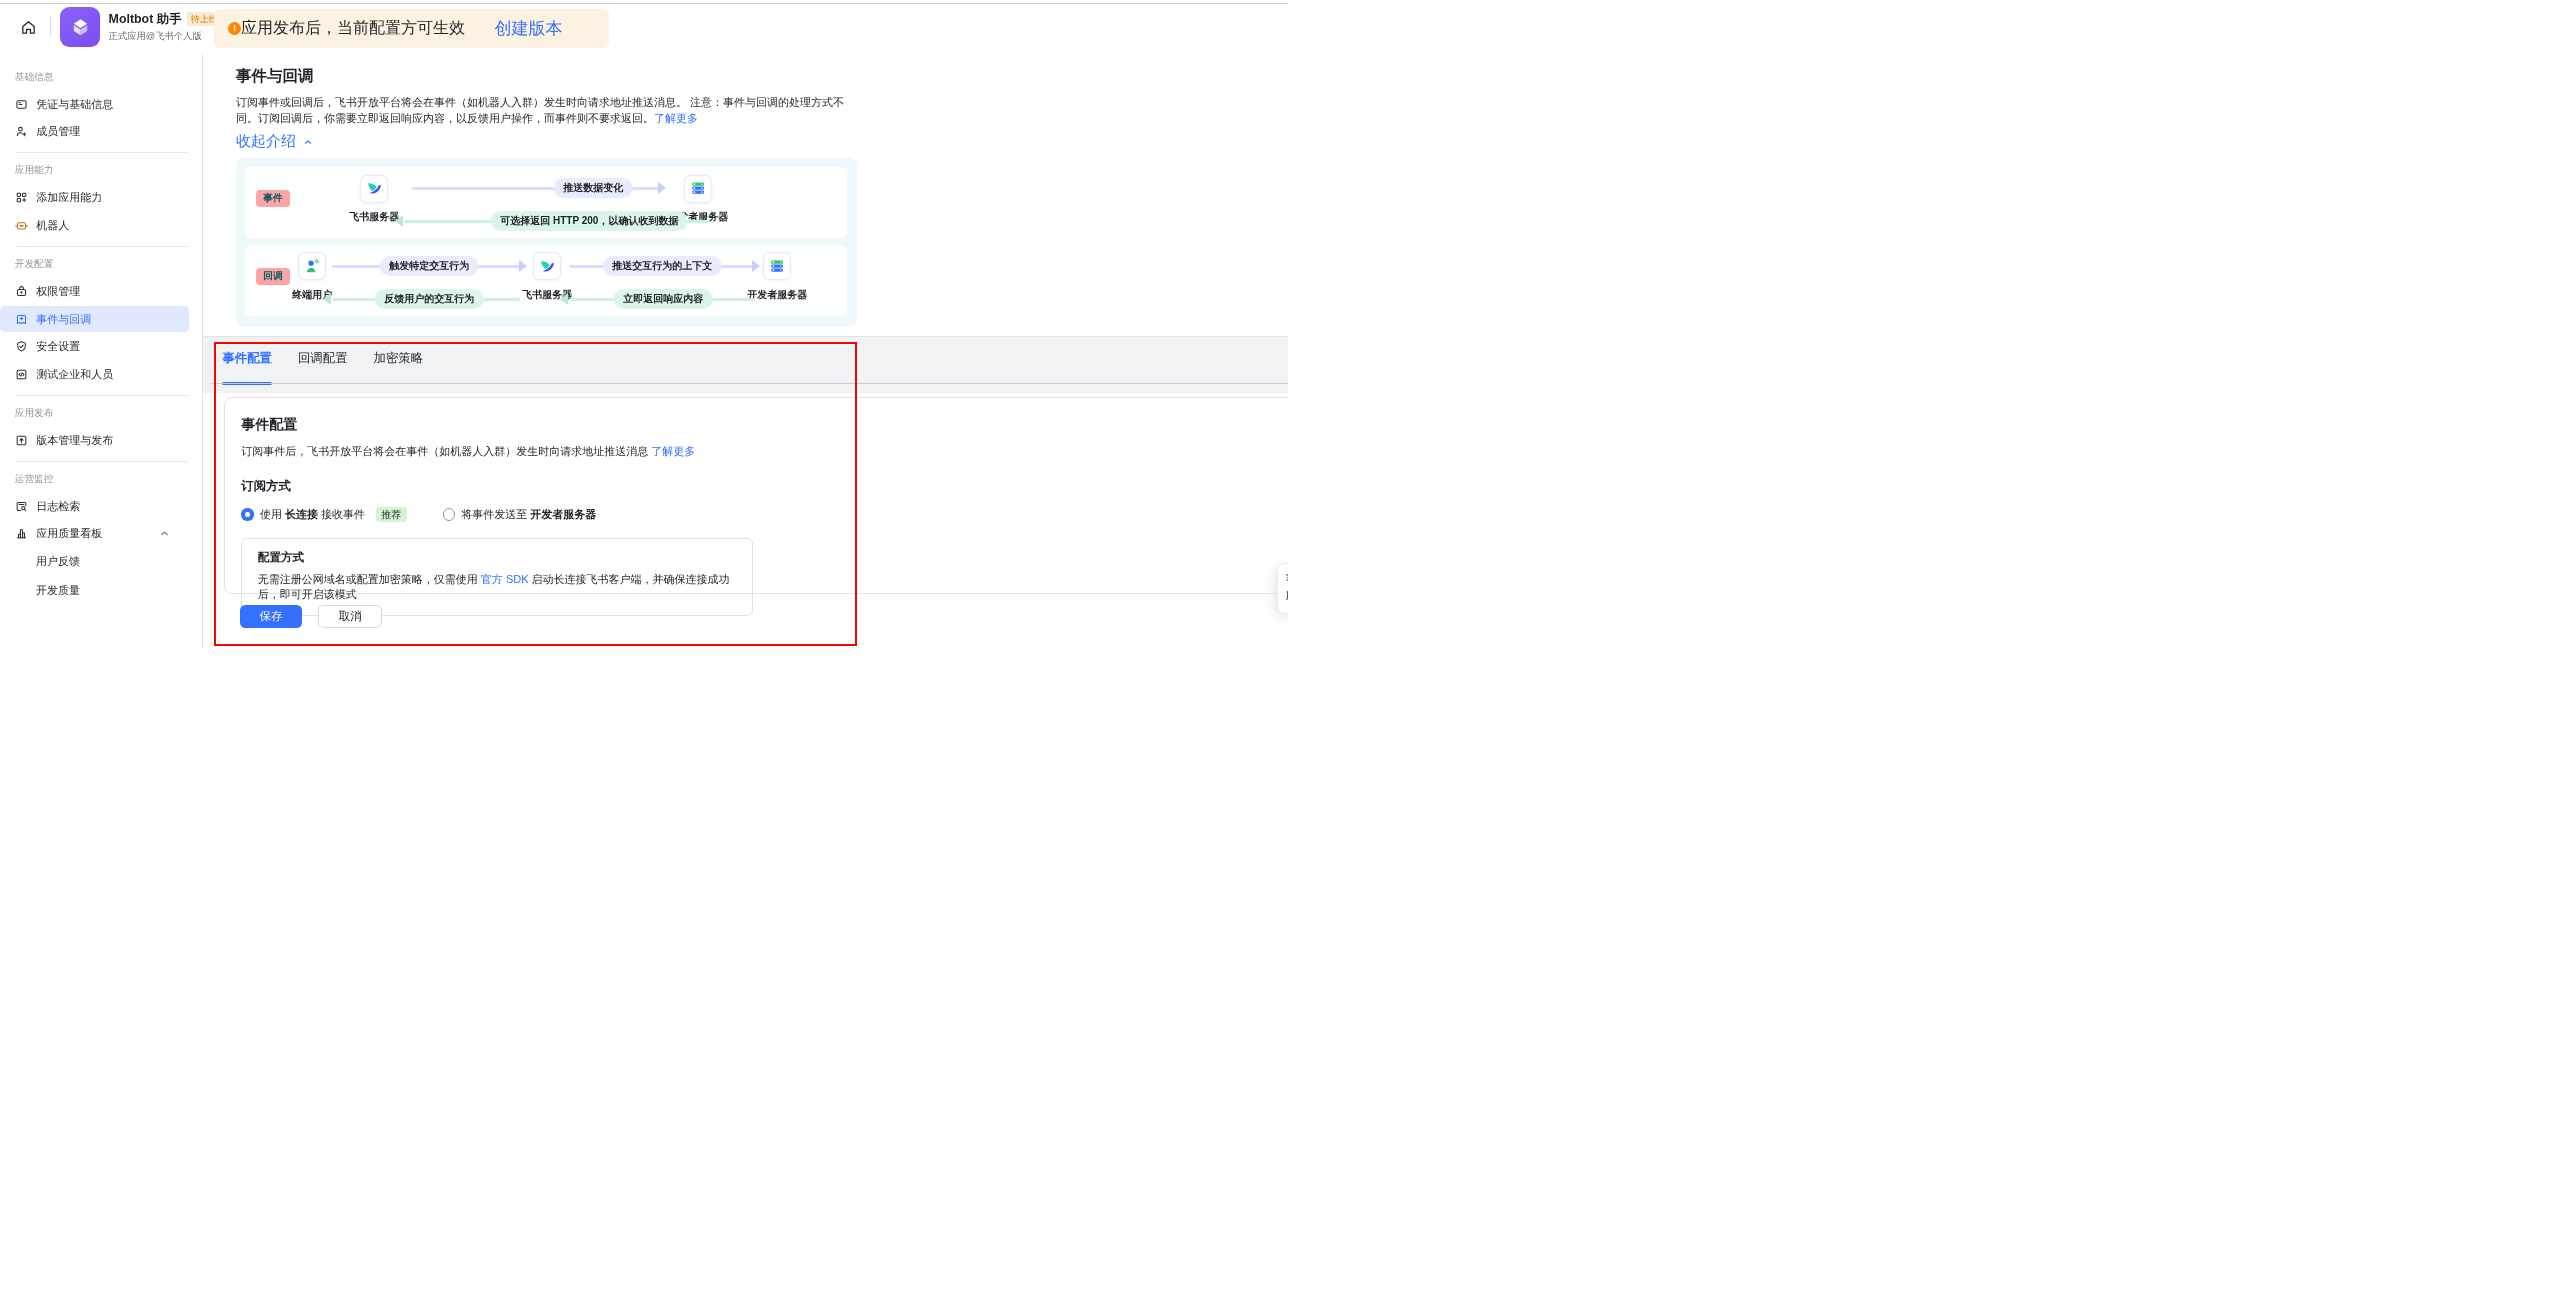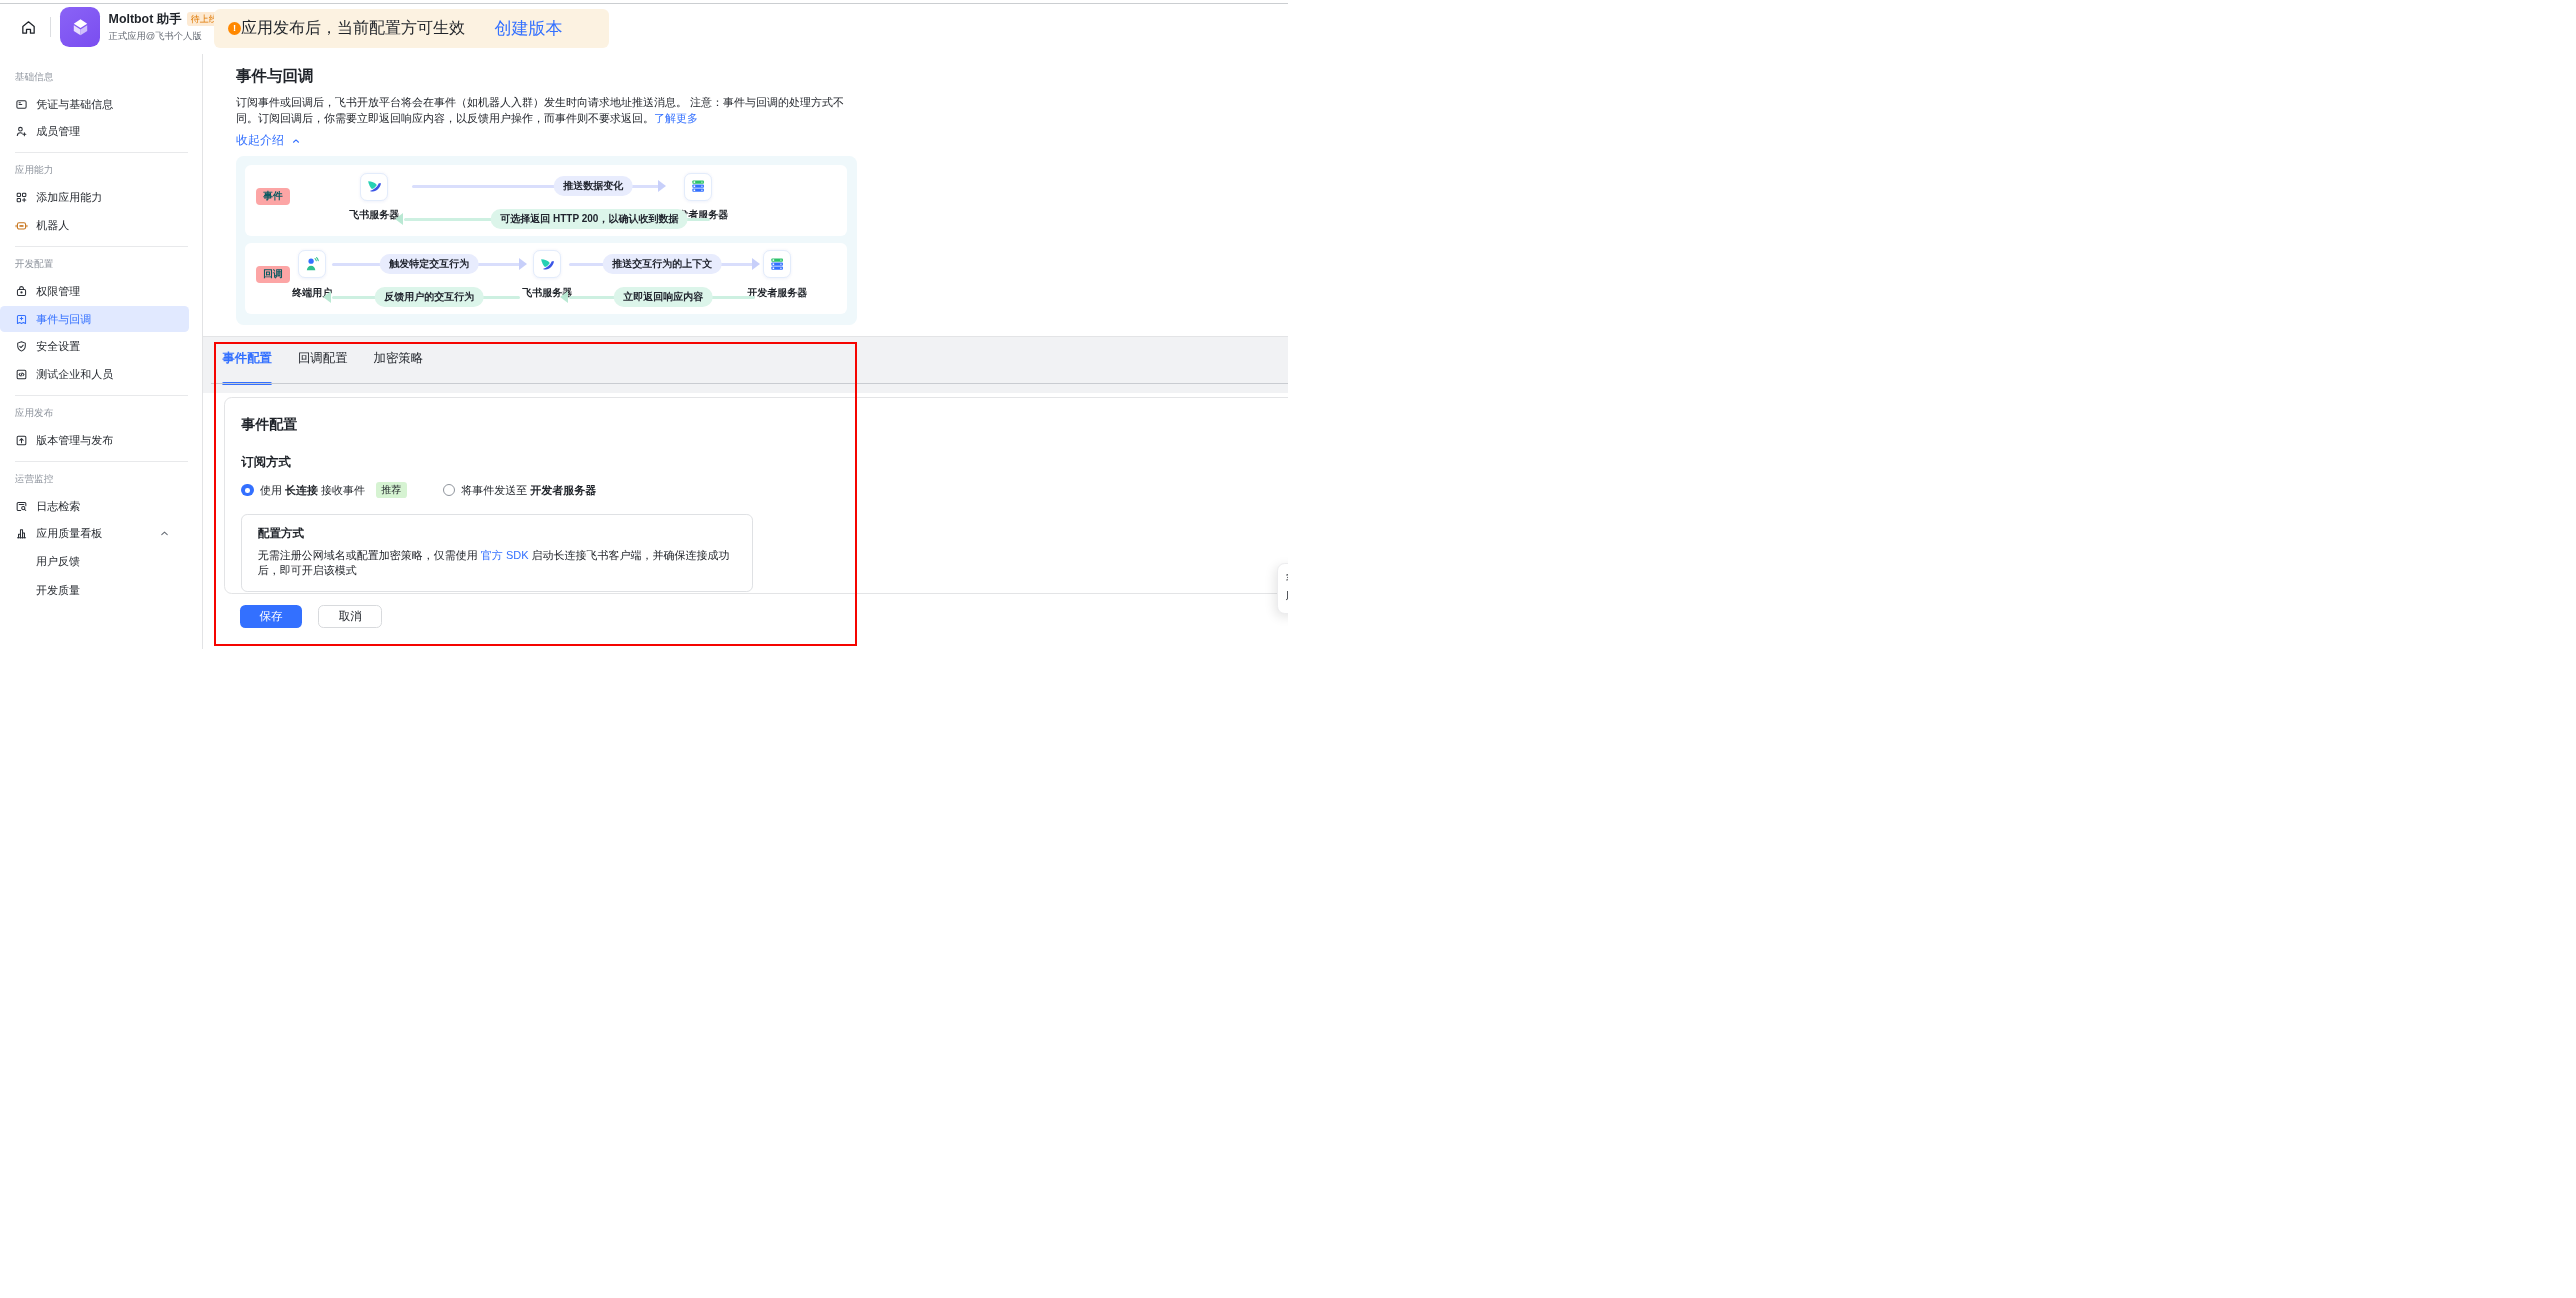--- a/index.html
+++ b/index.html
@@ -37,21 +37,21 @@
   .nav-sub { height:26px; display:flex; align-items:center; padding-left:36px; font-size:11px; color:#1f2329; cursor:pointer; margin-bottom:3.1px; }
   .nav-div { height:0.8px; background:#e8e9eb; margin:7.7px 14px 10px 14.7px; }
   .chev { margin-left:auto; margin-right:18.6px; color:#646a73; display:flex; }
 
   
   .main { position:absolute; left:203px; top:54px; right:0; bottom:0; background:#fff; overflow:hidden; }
   .sec1 { height:282px; padding:12.4px 0 0 33px; background:#fff; }
   .page-title { font-size:15.5px; font-weight:bold; margin-bottom:6.2px; }
   .desc { width:629px; font-size:11px; line-height:16.7px; color:#23262c; }
   .link { color:#3370ff; cursor:pointer; text-decoration:none; }
-  .collapse { display:inline-flex; align-items:center; gap:7px; margin-top:5.4px; font-size:12px; color:#3370ff; cursor:pointer; }
+  .collapse { display:inline-flex; align-items:center; gap:7px; margin-top:5.4px; font-size:15px; color:#3370ff; cursor:pointer; }
 
   .diagram { margin-top:6.2px; width:621px; height:169px; background:#eff8fb; border-radius:7.7px; position:relative; }
   .drow { position:absolute; left:9.3px; width:602px; height:71px; background:#fff; border-radius:6.2px; }
   .drow.r1 { top:9.3px; } .drow.r2 { top:87px; }
   .dtag { position:absolute; left:11px; top:23px; background:#fca5a5; color:#0a5a61; font-size:9.7px; font-weight:bold; padding:2.3px 7px; border-radius:3.9px; }
   .dnode { position:absolute; top:7.7px; width:28px; height:28px; background:#fff; border:0.8px solid #e3ecfb; border-radius:7px; box-shadow:0 0.8px 3.1px rgba(31,59,179,.07); display:flex; align-items:center; justify-content:center; }
   .dlabel { position:absolute; top:43px; transform:translateX(-50%); font-size:10px; font-weight:bold; white-space:nowrap; }
   .dline { position:absolute; height:3.1px; border-radius:1.5px; }
   .dline.fwd { top:20px; background:#d9defc; }
   .dline.bwd { top:53px; background:#cdf0e1; }
@@ -364,20 +364,21 @@
       <span class="tab active">事件配置</span>
       <span class="tab">回调配置</span>
       <span class="tab">加密策略</span>
     </div>
     <div class="track"></div>
   </div>
 
   <div class="lower">
     <div class="panel-card">
       <div class="panel-title">事件配置</div>
+      <p class="panel-desc"><span>订阅事件后，飞书开放平台将会在事件（如机器人入群）发生时向请求地址推送消息 </span><a class="link">了解更多</a></p>
       <div class="sub-title">订阅方式</div>
       <div class="radio-row">
         <div class="radio-opt">
           <span class="rdot"></span>
           <span><span>使用 </span><b>长连接</b><span> 接收事件</span></span>
           <span class="rec-badge">推荐</span>
         </div>
         <div class="radio-opt">
           <span class="rring"></span>
           <span><span>将事件发送至 </span><b>开发者服务器</b></span>

